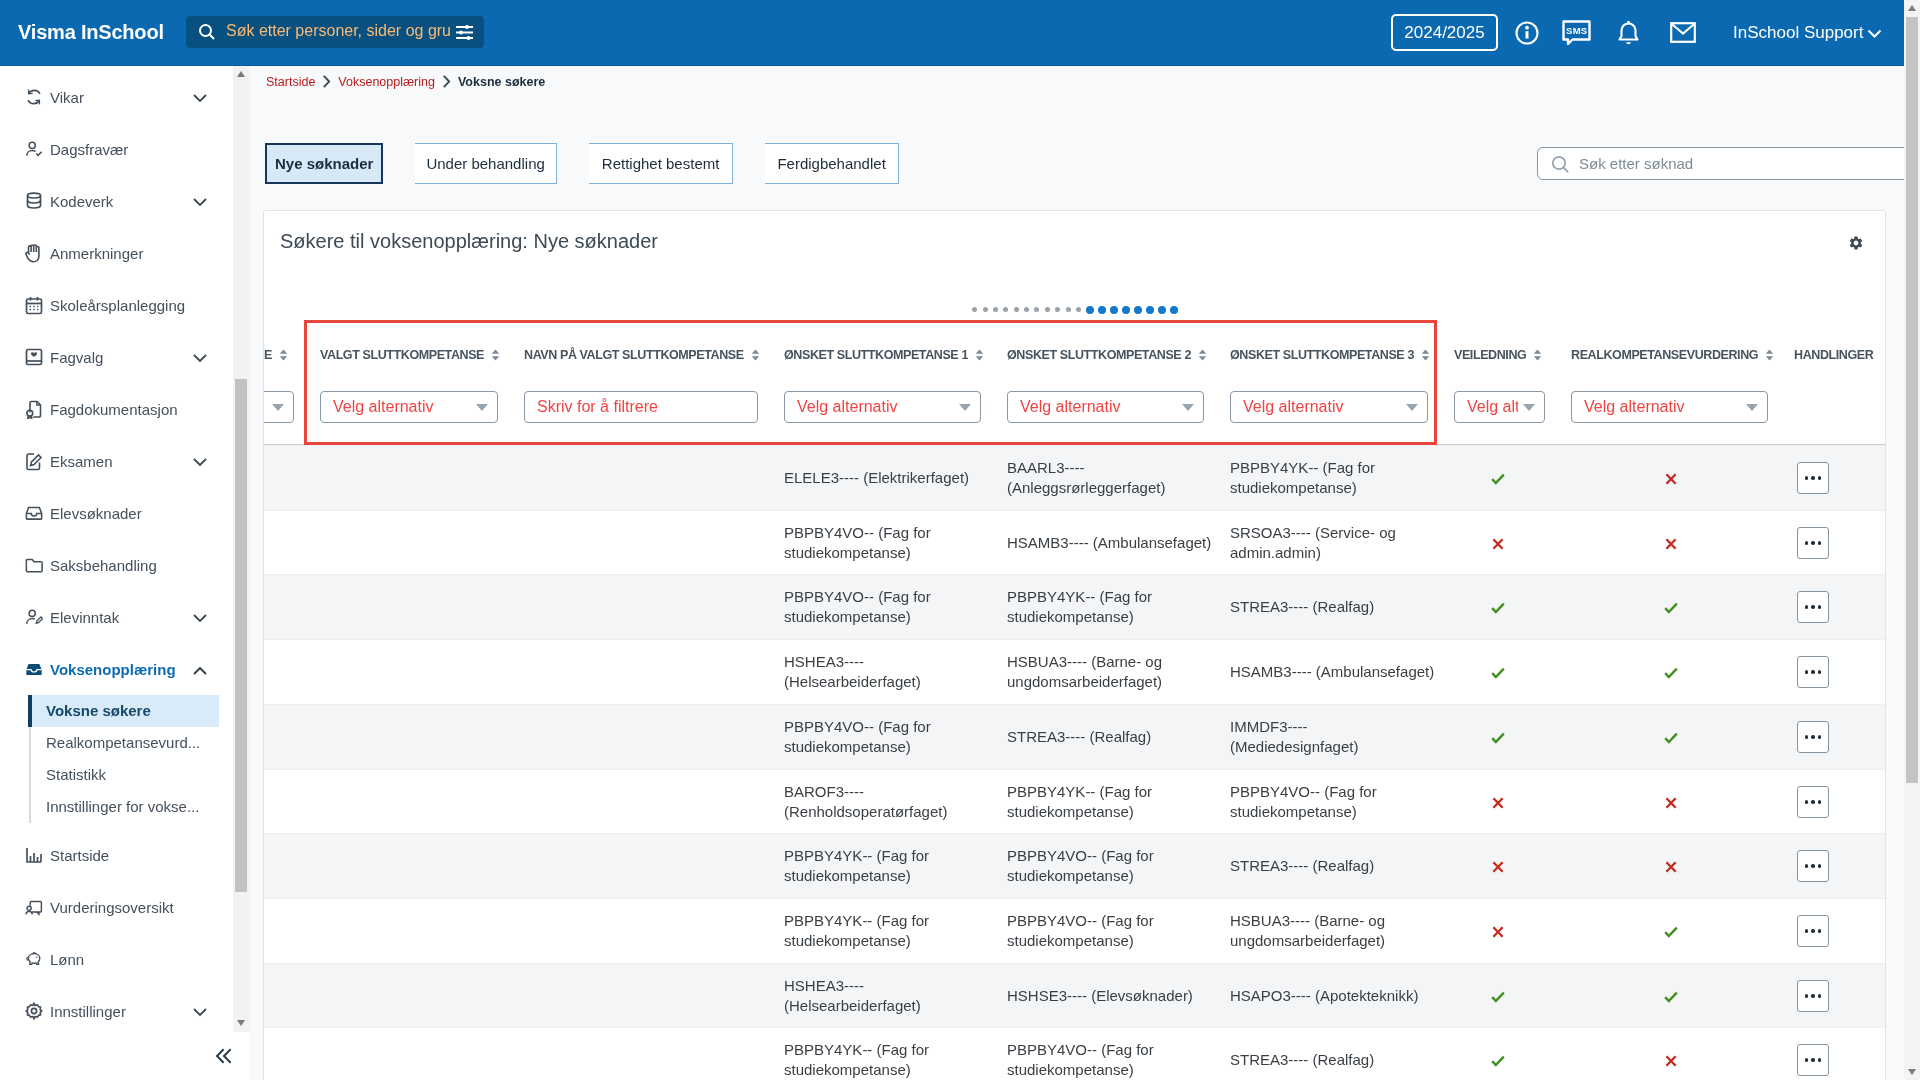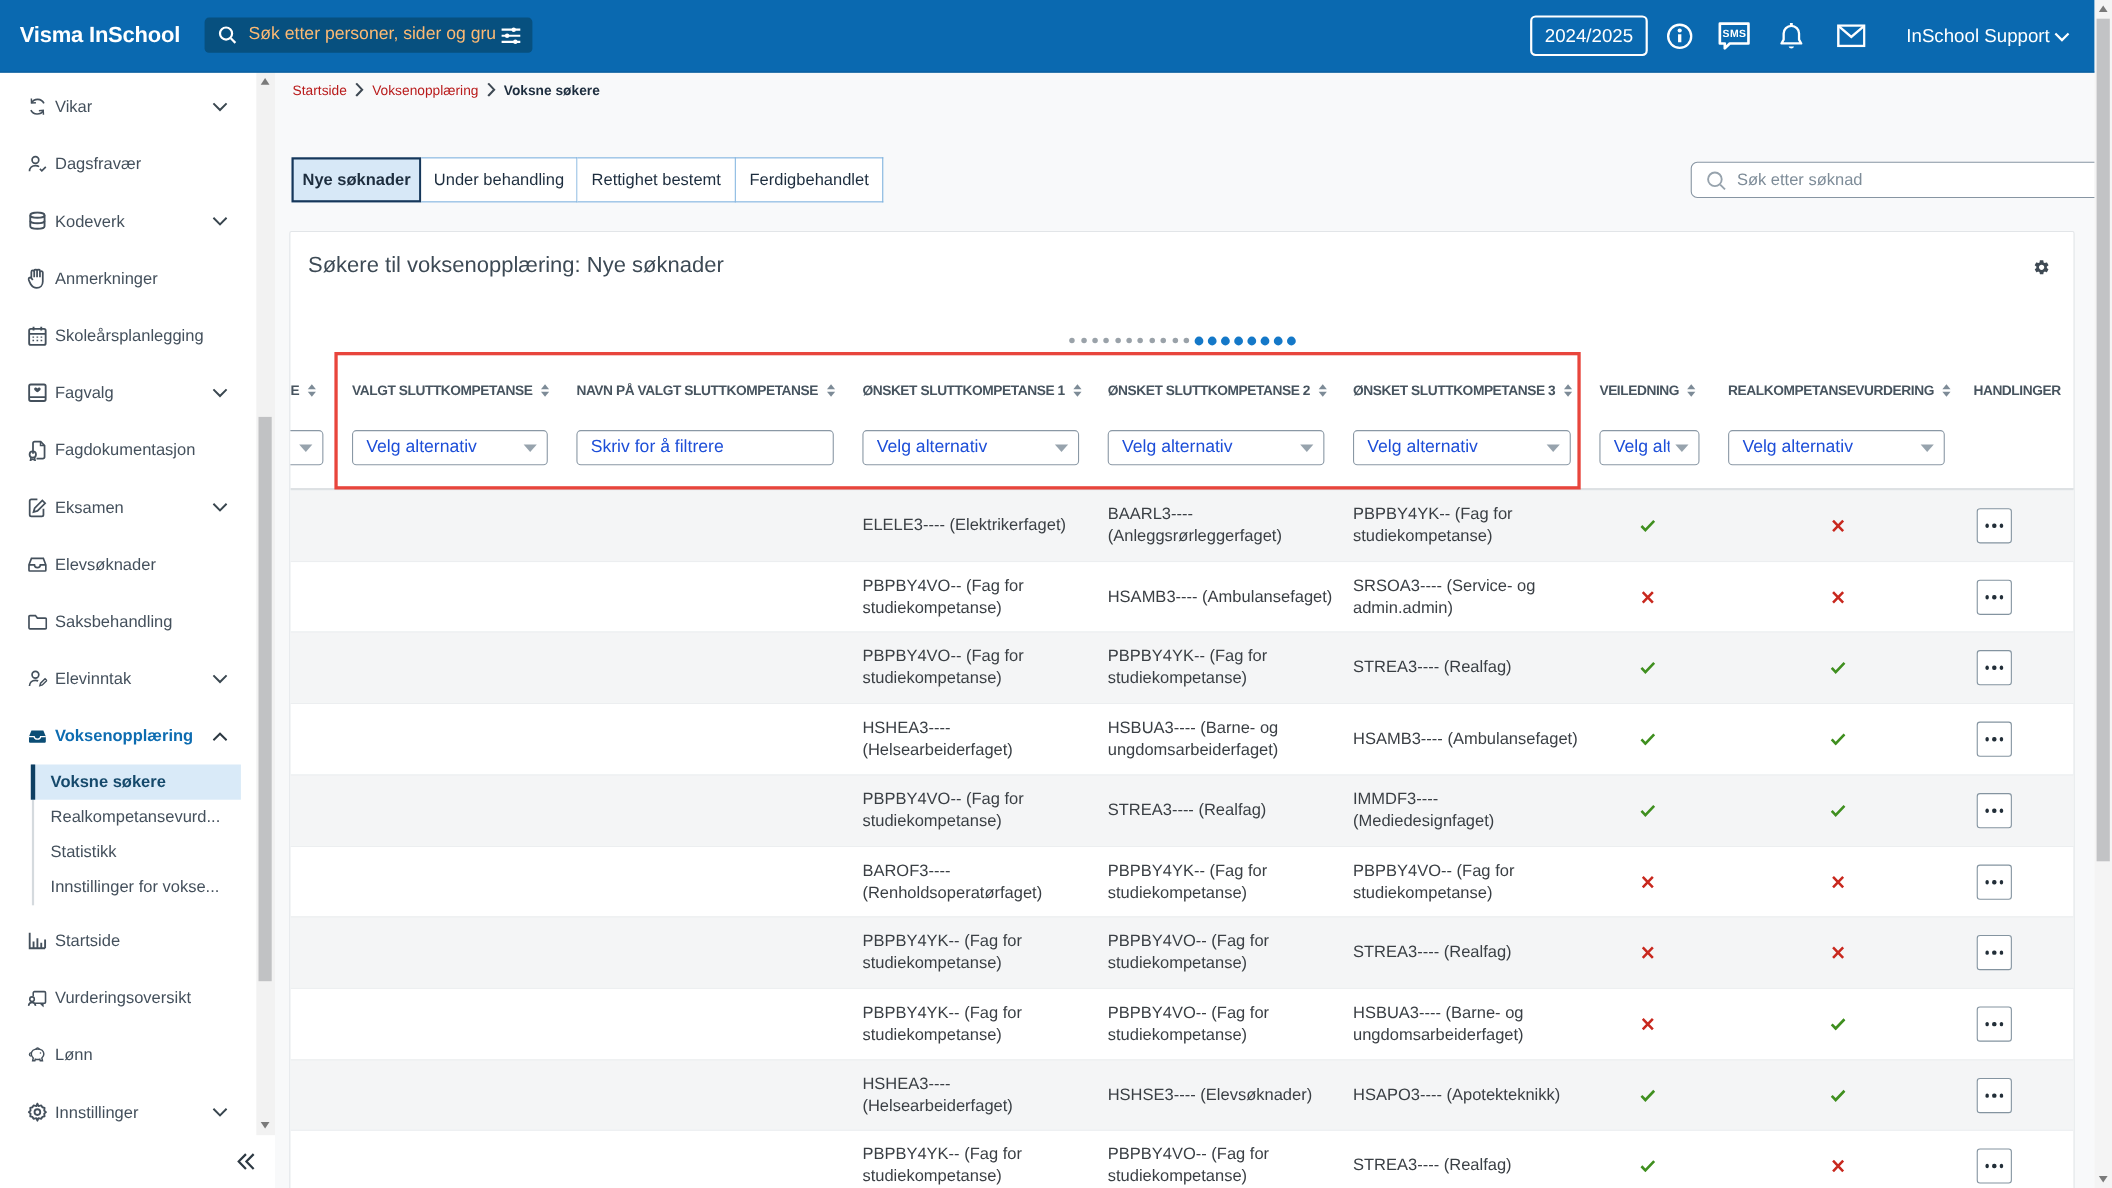--- a/index.html
+++ b/index.html
@@ -37,41 +37,41 @@
 .sitem.active { background:#d9eaf8; color:#15496b; font-weight:700; width:191px; margin-left:28px; padding-left:18px; }
 .sitem.active .rail { position:absolute; left:0; top:0; bottom:0; width:3.5px; background:#0e3f63; }
 #collapse { position:absolute; left:215px; top:1048px; }
 
 
 #content { position:absolute; left:250px; top:65px; width:1654px; height:1015px; background:#f8f9fa; }
 #crumb { position:absolute; left:266px; top:75px; font-size:12.5px; color:#333; }
 #crumb a { color:#b91c1c; text-decoration:none; }
 #crumb .sep { display:inline-block; margin:0 7px; vertical-align:-2px; }
 #crumb b { color:#1d2d3e; font-weight:700; }
-#tabs { position:absolute; left:265px; top:143px; height:41px; display:flex; }
+#tabs { position:absolute; left:265px; top:143px; height:41px; display:flex;gap:32px; }
 .tab { height:41px; line-height:39px; padding:0 11px; background:#fff; border:1px solid #7fb2de; border-left:none; font-size:15px; color:#1d2d3e; }
 .tab:first-child { border-left:1px solid #7fb2de; }
 .tab.active { background:#d7e8f7; border:2px solid #16375a; font-weight:700; line-height:37px; }
 #cardsearch { position:absolute; left:1537px; top:147px; width:419px; height:33px; background:#fff; border:1px solid #8795a2; border-radius:6px; }
 #cardsearch .ph { position:absolute; left:41px; top:7px; font-size:15px; color:#7e8c98; }
 #cardsearch svg { position:absolute; left:13px; top:7px; }
 
 
 #card { position:absolute; left:263px; top:210px; width:1623px; height:886px; background:#fff; border:1px solid #e2e5e8; border-radius:2px; overflow:hidden; }
 #cardtitle { position:absolute; left:16px; top:19px; font-size:20px; color:#3d4a55; }
 #gear { position:absolute; left:1584px; top:24px; }
 #dots { position:absolute; left:0; top:94px; width:100%; height:9px; display:flex; align-items:center; justify-content:center; }
 #dots span { display:block; border-radius:50%; flex:0 0 auto; }
 #dots .g { width:5px; height:5px; background:#9aa2a9; margin:0 2.7px; }
 #dots .b { width:8px; height:8px; background:#1478c8; margin:0 2px; }
 
 
 .colhead { position:absolute; top:137px; font-size:12.5px; font-weight:700; color:#47545f; letter-spacing:-0.4px; white-space:nowrap; }
 .sorticon { display:inline-block; margin-left:7px; vertical-align:-2px; }
-.filter { position:absolute; top:180px; height:32px; border:1px solid #8a98a5; border-radius:4px; background:#fff; font-size:16px; color:#1d4ed8; }
+.filter { position:absolute; top:180px; height:32px; border:1px solid #8a98a5; border-radius:4px; background:#fff; font-size:16px; color:#ef4444; }
 .filter .tx { position:absolute; left:12px; top:6px; white-space:nowrap; overflow:hidden; }
 .filter .dd { position:absolute; right:9px; top:12px; width:0; height:0; border-left:6.5px solid transparent; border-right:6.5px solid transparent; border-top:7px solid #97a3ad; }
 #redrect { position:absolute; left:40px; top:109px; width:1133px; height:125px; border:3.2px solid #e8453c; z-index:5; }
 #thbottom { position:absolute; left:0; top:233px; width:1623px; height:1px; background:#c8cdd2; }
 
 
 .row { position:absolute; left:0; width:1623px; height:65px; border-top:1px solid #eceef0; }
 .row.odd { background:#f4f5f6; }
 .cell { position:absolute; top:50%; transform:translateY(-50%); font-size:15px; color:#3a3f44; line-height:20px; }
 .c1 { left:520px; width:207px; }

